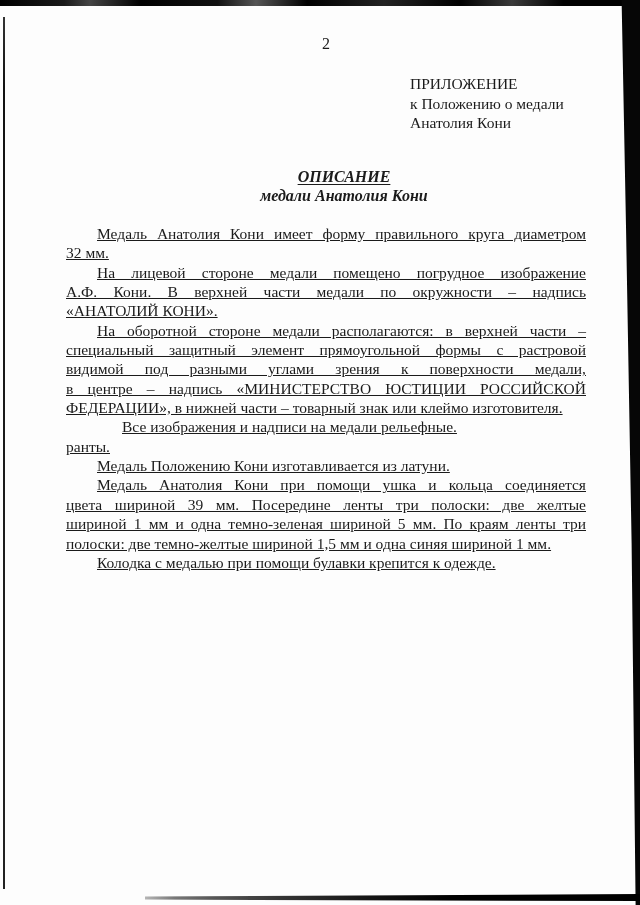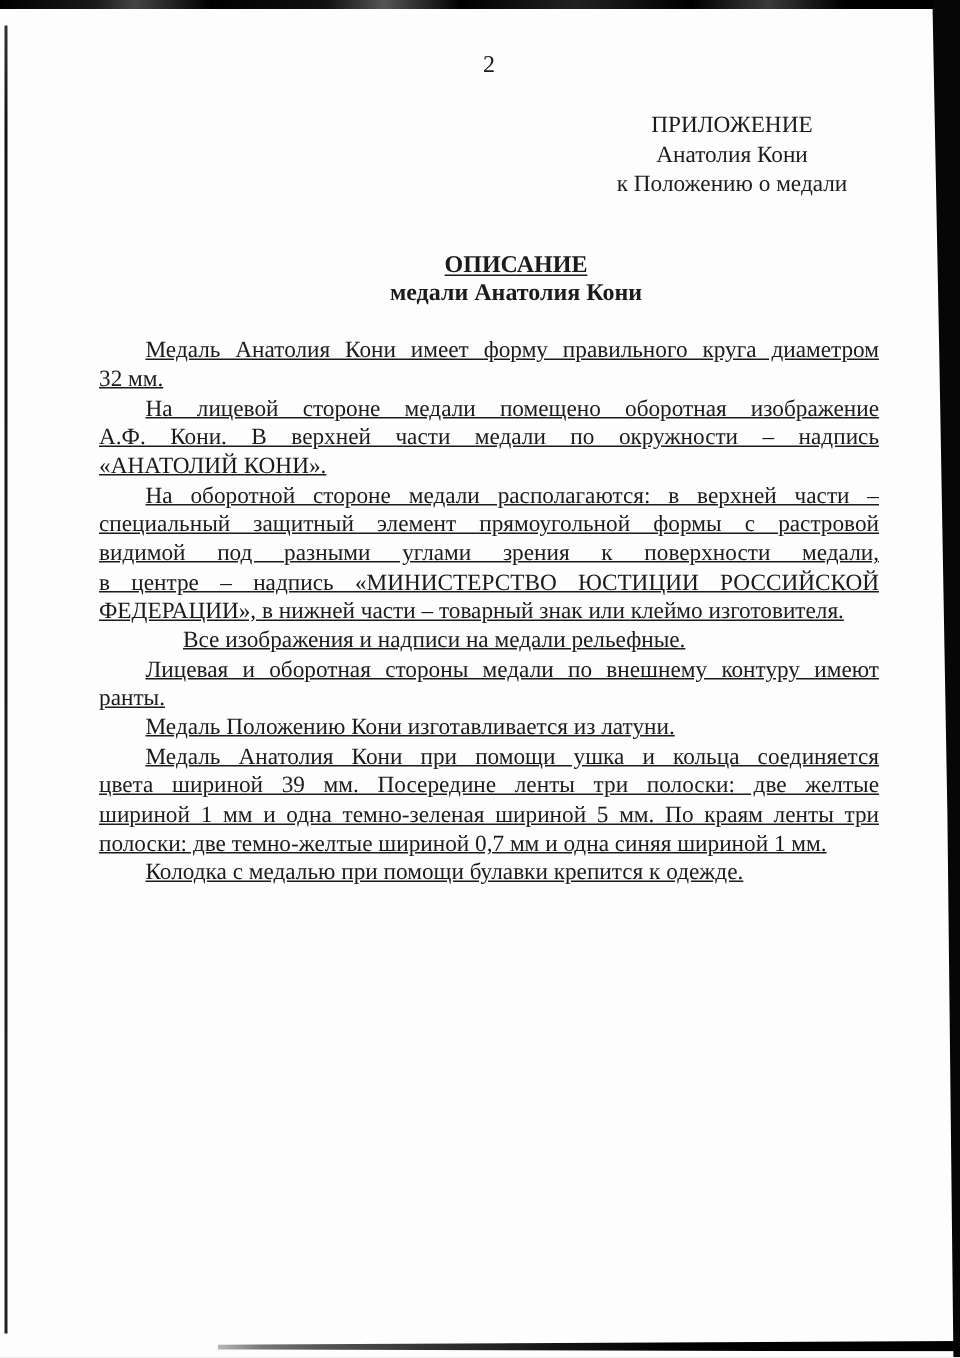--- a/index.html
+++ b/index.html
@@ -34,26 +34,26 @@
     background: linear-gradient(90deg,#b5b5b5 0%,#777 6%,#555 14%,#333 28%,#151515 45%,#000 62%,#000 100%);
     clip-path: polygon(0 35%, 100% 0, 100% 100%, 0 80%);
   }
   
   .pageno {
     position: absolute; left: 66px; top: 35px; width: 520px;
     text-align: center; font-size: 16px;
   }
   .appendix {
     position: absolute; left: 410px; top: 74px; width: 156px;
-    text-align: center; font-size: 15.5px; line-height: 19.5px;
+    font-size: 15.5px; line-height: 19.5px;
   }
   .heading {
     position: absolute; left: 102px; top: 167px; width: 484px;
     text-align: center; font-weight: bold;
-    font-size: 16px; line-height: 19px;
+    font-size: 16px; line-height: 19px; font-style: italic;
   }
   .heading .title { text-decoration: underline; text-underline-offset: 2px; }
   .bodytext {
     position: absolute; left: 66px; top: 224px; width: 520px;
     font-size: 15.5px; line-height: 19.35px; text-decoration: underline;
   }
   .line { height: 19.35px; white-space: normal; }
   .j { text-align: justify; text-align-last: justify; }
   .ind1 { padding-left: 31px; }
   .ind2 { padding-left: 56px; }
@@ -65,44 +65,43 @@
 
   <div class="scan-top"></div>
   <div class="scan-right"></div>
   <div class="scan-left"></div>
   <div class="scan-bottom"></div>
 
   <div class="pageno">2</div>
 
   <div class="appendix">
     <div>ПРИЛОЖЕНИЕ</div>
+    <div>к Положению о медали</div>
     <div>Анатолия Кони</div>
-    <div>к Положению о медали</div>
   </div>
 
   <div class="heading">
     <div class="title">ОПИСАНИЕ</div>
     <div>медали Анатолия Кони</div>
   </div>
 
   <div class="bodytext">
     <div class="line ind1 j">Медаль Анатолия Кони имеет форму правильного круга диаметром</div>
     <div class="line">32 мм.</div>
-    <div class="line ind1 j">На лицевой стороне медали помещено оборотная изображение</div>
+    <div class="line ind1 j">На лицевой стороне медали помещено погрудное изображение</div>
     <div class="line j">А.Ф. Кони. В верхней части медали по окружности – надпись</div>
     <div class="line">«АНАТОЛИЙ КОНИ».</div>
     <div class="line ind1 j">На оборотной стороне медали располагаются: в верхней части –</div>
     <div class="line j">специальный защитный элемент прямоугольной формы с растровой</div>
     <div class="line j">видимой под разными углами зрения к поверхности медали,</div>
     <div class="line j">в центре – надпись «МИНИСТЕРСТВО ЮСТИЦИИ РОССИЙСКОЙ</div>
     <div class="line">ФЕДЕРАЦИИ», в нижней части – товарный знак или клеймо изготовителя.</div>
     <div class="line ind2">Все изображения и надписи на медали рельефные.</div>
-    <div class="line ind1 j">Лицевая и оборотная стороны медали по внешнему контуру имеют</div>
     <div class="line">ранты.</div>
     <div class="line ind1">Медаль Положению Кони изготавливается из латуни.</div>
     <div class="line ind1 j">Медаль Анатолия Кони при помощи ушка и кольца соединяется</div>
     <div class="line j">цвета шириной 39 мм. Посередине ленты три полоски: две желтые</div>
     <div class="line j">шириной 1 мм и одна темно-зеленая шириной 5 мм. По краям ленты три</div>
-    <div class="line">полоски: две темно-желтые шириной 0,7 мм и одна синяя шириной 1 мм.</div>
+    <div class="line">полоски: две темно-желтые шириной 1,5 мм и одна синяя шириной 1 мм.</div>
     <div class="line ind1">Колодка с медалью при помощи булавки крепится к одежде.</div>
   </div>
 
 </div>
 
 </body></html>

